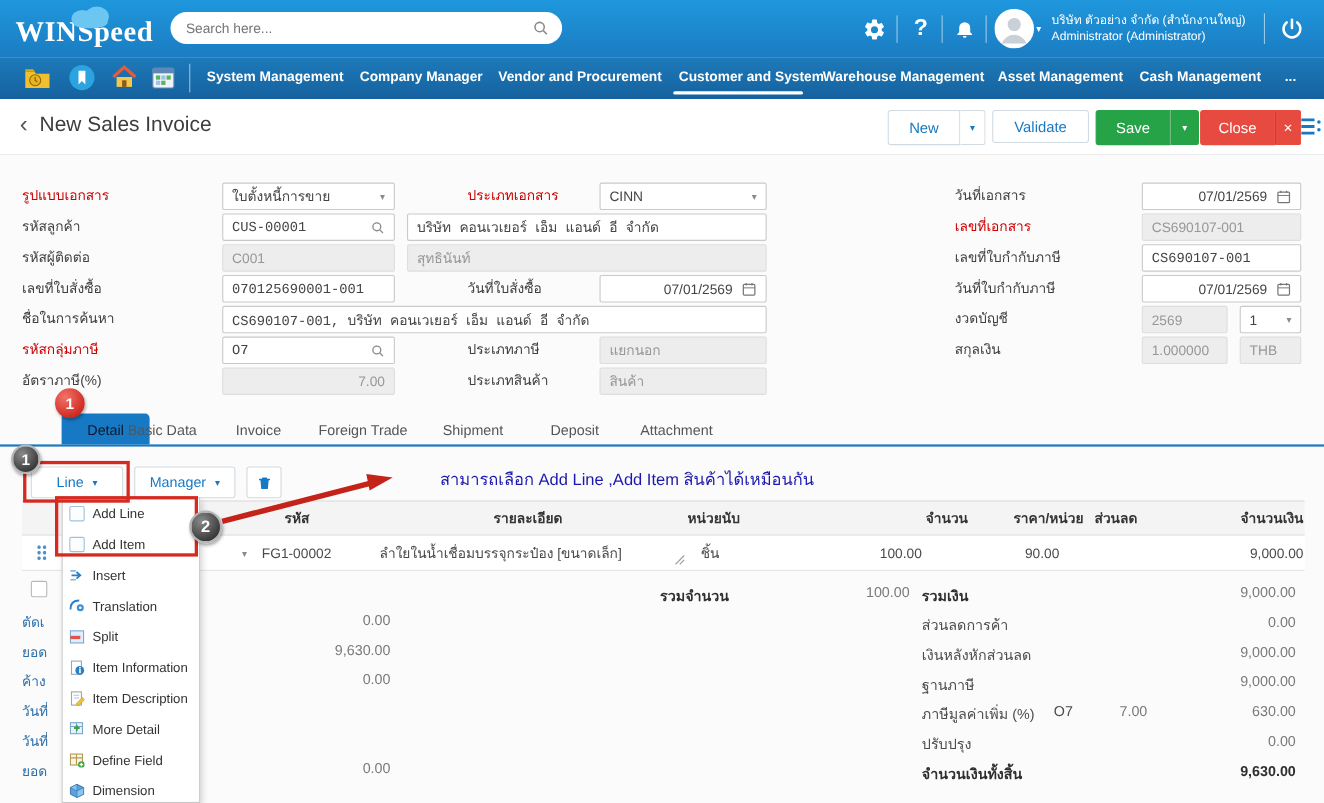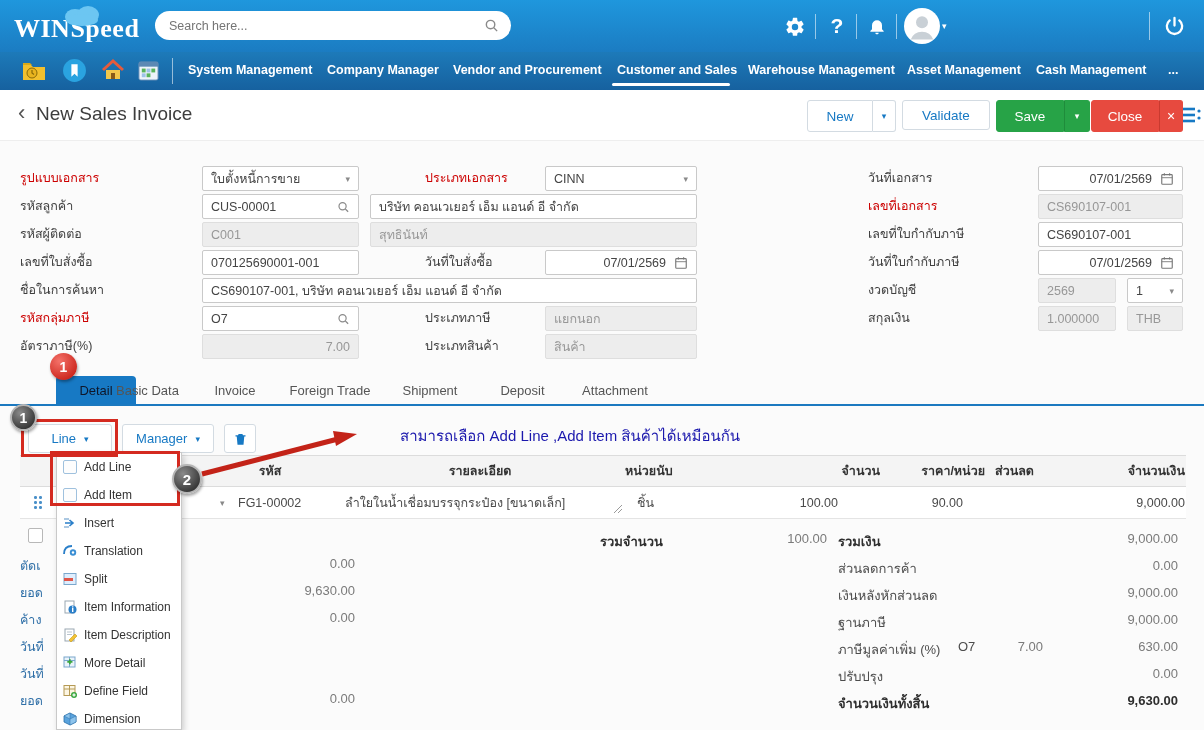--- a/index.html
+++ b/index.html
@@ -20,21 +20,21 @@
   
   .titlebar{left:0;top:90px;width:1204px;height:51px;background:#fff;border-bottom:1px solid #eee;}
   .pagetitle{color:#3d3d3d;font-size:19px;}
   .btn{height:30px;border:1px solid #d3dbe2;background:#fff;color:#1779c4;font-size:13.5px;display:flex;align-items:center;justify-content:center;border-radius:3px;cursor:pointer;}
   .btn.green{background:#27a347;border-color:#27a347;color:#fff;}
   .btn.red{background:#e74a3f;border-color:#e74a3f;color:#fff;}
   
   .flabel{font-size:12.5px;color:#3f3f3f;line-height:17px;white-space:nowrap;}
   .req{color:#cc0000;}
   .field{height:25px;border:1px solid #c9c9c9;background:#fff;border-radius:2px;font-size:12.5px;color:#444;display:flex;align-items:center;padding:0 8px;}
-  .field input{border:none;outline:none;background:transparent;width:100%;font-size:12.5px;color:#444;font-family:Liberation Sans, sans-serif;padding:0;}
+  .field input{border:none;outline:none;background:transparent;width:100%;font-size:12.5px;color:#444;font-family:Liberation Mono, monospace;padding:0;}
   .dis{background:#ededed;border-color:#dedede;color:#979797;}
   .sel-caret{margin-left:auto;color:#8a8a8a;font-size:9px;}
   .rt{margin-left:auto;}
   
   .tab{top:376px;height:28px;display:flex;align-items:center;justify-content:center;font-size:13px;color:#555;cursor:pointer;}
   .tab.active{background:#1779c4;color:#0f172a;border-radius:4px 4px 0 0;margin-left:36px;}
   .tabline{left:0;top:404px;width:1204px;height:2px;background:#1b79c0;}
   
   .tbtn{height:29px;border:1px solid #d3dbe2;background:#fff;color:#1779c4;font-size:13px;border-radius:3px;display:flex;align-items:center;justify-content:center;gap:8px;cursor:pointer;}
   
@@ -97,20 +97,24 @@
   </div>
   <div class="abs vsep" style="left:896px;top:14px;height:25px"></div>
   <div class="abs icbtn" style="left:904px;top:8px;width:36px;height:36px">
     <svg width="36" height="36" viewBox="0 0 24 24">
         <circle cx="12" cy="12" r="12" fill="#fff"></circle>
         <circle cx="12" cy="9.5" r="4" fill="#c9d0d6"></circle>
         <path d="M4.5 21a8 8 0 0115 0z" fill="#c9d0d6"></path>
       </svg>
   </div>
   <div class="abs" style="left:942px;top:21px;color:#fff;font-size:9px">▾</div>
+  <div class="abs usertxt" style="left:956px;top:12px;width:190px">
+    <div>บริษัท ตัวอย่าง จำกัด (สำนักงานใหญ่)</div>
+    <div>Administrator (Administrator)</div>
+  </div>
   <div class="abs vsep" style="left:1149px;top:12px;height:28px"></div>
   <div class="abs icbtn" style="left:1160px;top:12px;width:28px;height:28px">
     <svg width="23" height="23" viewBox="0 0 24 24">
         <path d="M12 3v8" stroke="#fff" stroke-width="2.4" stroke-linecap="round"></path>
         <path d="M7 5.6a8 8 0 1010 0" fill="none" stroke="#fff" stroke-width="2.4" stroke-linecap="round"></path>
       </svg>
   </div>
 
   <div class="abs navbar"></div>
   <div class="abs icbtn" style="left:22px;top:60px;width:24px;height:22px">
@@ -142,21 +146,21 @@
         <rect x="10" y="10" width="4" height="4" fill="#9fc3e8"></rect>
         <rect x="15" y="10" width="4" height="4" fill="#59b45c"></rect>
         <rect x="5" y="15" width="4" height="4" fill="#9fc3e8"></rect>
         <rect x="10" y="15" width="4" height="4" fill="#59b45c"></rect>
       </svg>
   </div>
   <div class="abs vsep" style="left:172px;top:58px;height:26px"></div>
   <div class="abs navitem" style="left:188px">System Management</div>
   <div class="abs navitem" style="left:327px">Company Manager</div>
   <div class="abs navitem" style="left:453px">Vendor and Procurement</div>
-  <div class="abs navitem" style="left:617px">Customer and Sales</div>
+  <div class="abs navitem" style="left:617px">Customer and System</div>
   <div class="abs navitem" style="left:748px">Warehouse Management</div>
   <div class="abs navitem" style="left:907px">Asset Management</div>
   <div class="abs navitem" style="left:1036px">Cash Management</div>
   <div class="abs navitem" style="left:1168px">...</div>
   <div class="abs navuline" style="left:612px;top:83px;width:118px"></div>
 
   <div class="abs titlebar"></div>
   <div class="abs" style="left:18px;top:100px;font-size:22px;color:#555;cursor:pointer">‹</div>
   <div class="abs pagetitle" style="left:36px;top:103px">New Sales Invoice</div>
   <div class="abs" style="left:807px;top:100px;display:flex;height:30px;z-index:5">

